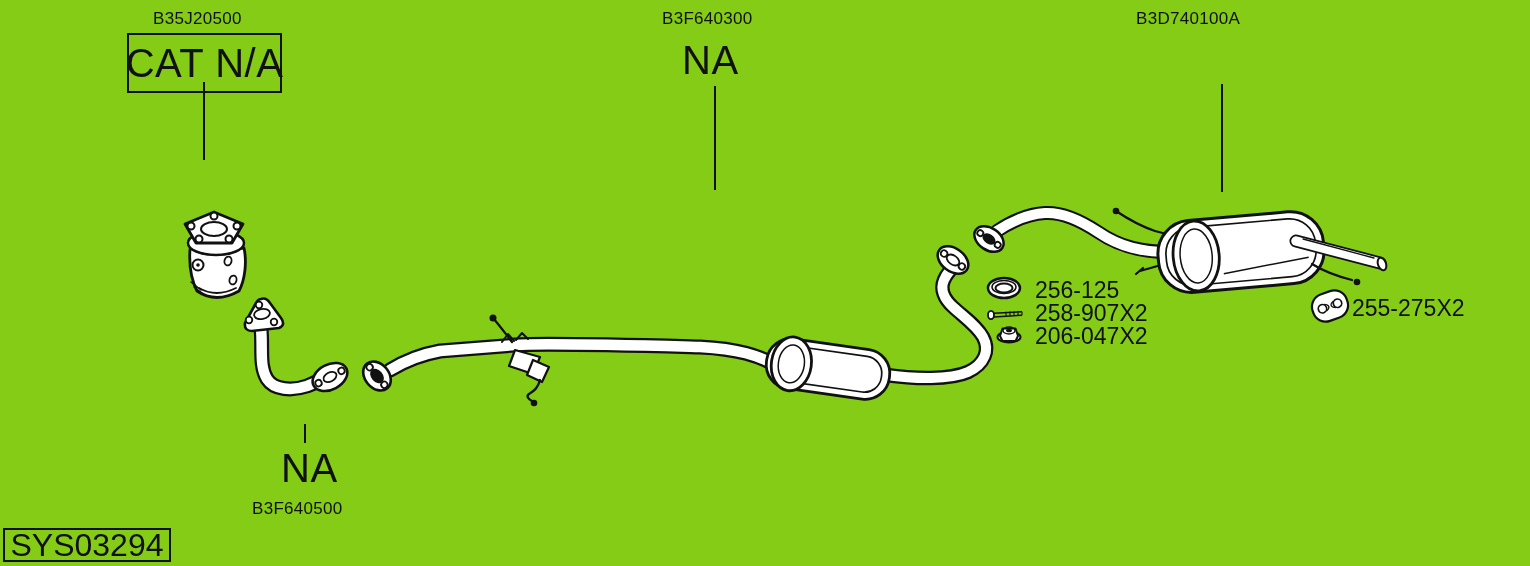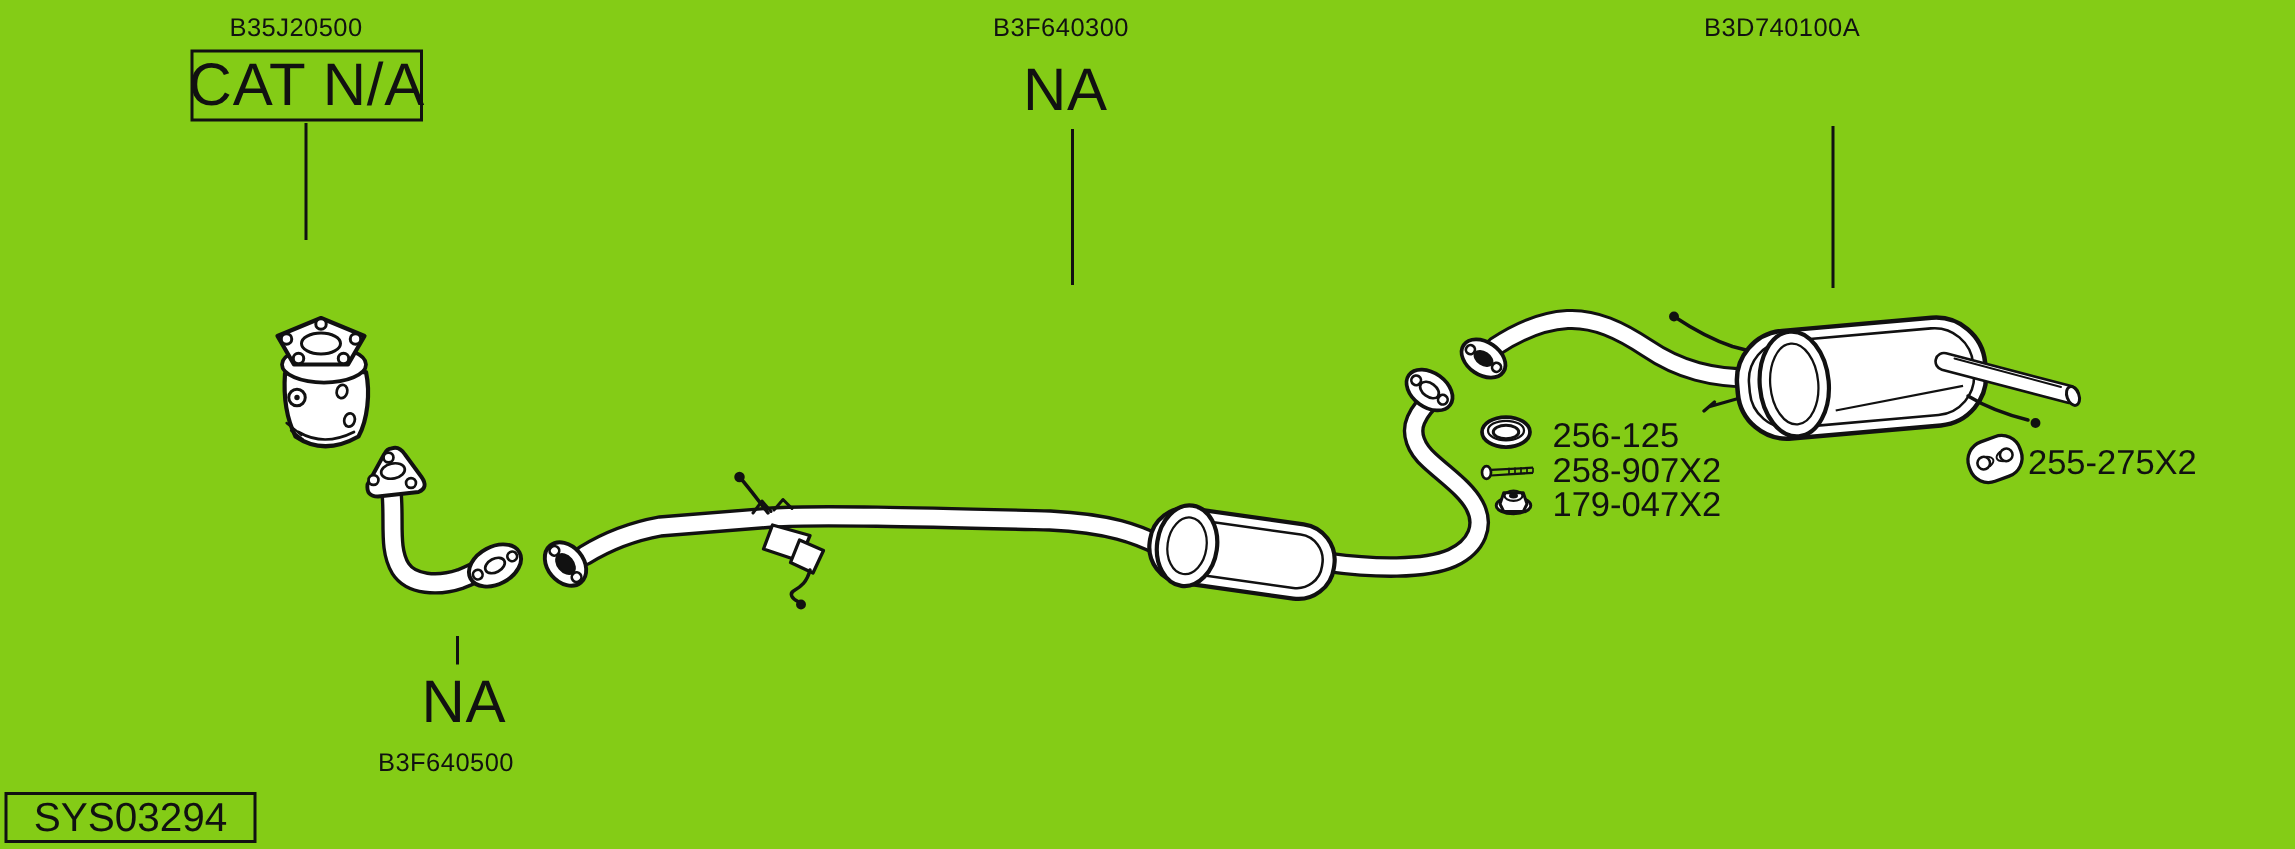--- a/index.html
+++ b/index.html
@@ -9,21 +9,21 @@
   }
   .stage svg{position:absolute;left:0;top:0;}
   .lbl{position:absolute;white-space:nowrap;color:#111;}
   .code{font-size:17px;letter-spacing:0.3px;}
   .big{font-size:40px;letter-spacing:0.5px;}
   .boxed{
     border:2.5px solid #111;display:flex;align-items:center;justify-content:center;
     box-sizing:border-box;
   }
   .fit{font-size:23px;}
-  .sys{font-size:27px;}
+  .sys{font-size:32px;}
 </style>
 </head>
 <body>
 
 <div class="stage">
 
   <svg width="1530" height="566" viewBox="0 0 1530 566">
 
     <g stroke="#111" stroke-width="2">
       <line x1="204" y1="82" x2="204" y2="160"></line>
@@ -157,30 +157,30 @@
 
     <g stroke="#111" fill="#fff" transform="rotate(-20 1330 306)">
       <rect x="1312" y="292" width="36" height="28" rx="13" stroke-width="2.2"></rect>
       <circle cx="1322" cy="306" r="4.2" fill="none" stroke-width="1.7"></circle>
       <circle cx="1338" cy="306" r="4.2" fill="none" stroke-width="1.7"></circle>
       <path d="M1325,302.5 C1330,304.5 1330,307.5 1325,309.5 M1335,302.5 C1330,304.5 1330,307.5 1335,309.5" fill="none" stroke-width="1.3"></path>
     </g>
   </svg>
 
   <div class="lbl code" style="left:153px;top:9px;">B35J20500</div>
-  <div class="lbl big boxed" style="left:127px;top:33px;width:155px;height:48px;">CAT N/A</div>
+  <div class="lbl big boxed" style="left:127px;top:33px;width:155px;height:60px;">CAT N/A</div>
 
   <div class="lbl code" style="left:662px;top:9px;">B3F640300</div>
   <div class="lbl big" style="left:682px;top:38px;">NA</div>
 
   <div class="lbl code" style="left:1136px;top:9px;">B3D740100A</div>
 
   <div class="lbl big" style="left:281px;top:446px;">NA</div>
   <div class="lbl code" style="left:252px;top:499px;">B3F640500</div>
 
   <div class="lbl sys boxed" style="left:3px;top:528px;width:168px;height:34px;">SYS03294</div>
 
   <div class="lbl fit" style="left:1035px;top:277px;">256-125</div>
   <div class="lbl fit" style="left:1035px;top:300px;">258-907X2</div>
-  <div class="lbl fit" style="left:1035px;top:323px;">179-047X2</div>
+  <div class="lbl fit" style="left:1035px;top:323px;">206-047X2</div>
   <div class="lbl fit" style="left:1352px;top:295px;">255-275X2</div>
 
 </div>
 
 </body></html>

